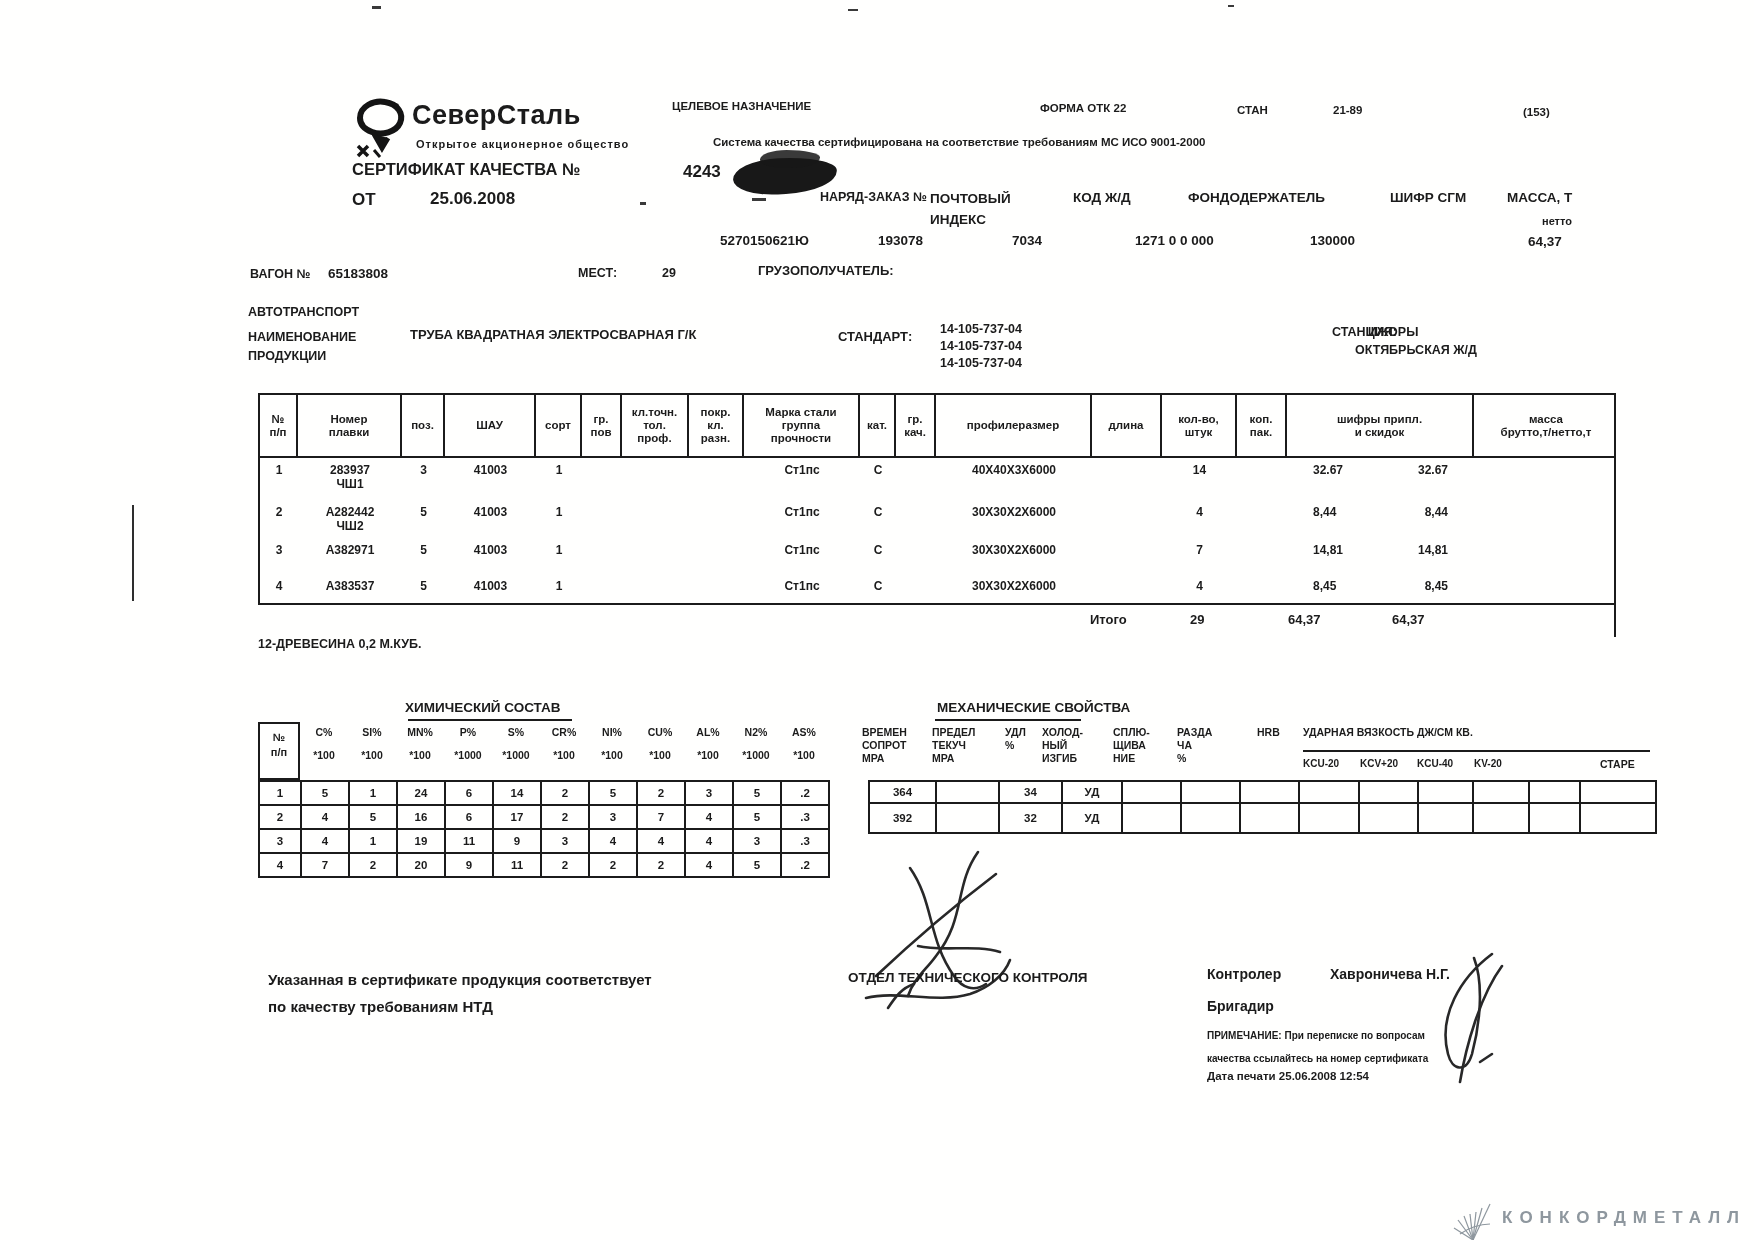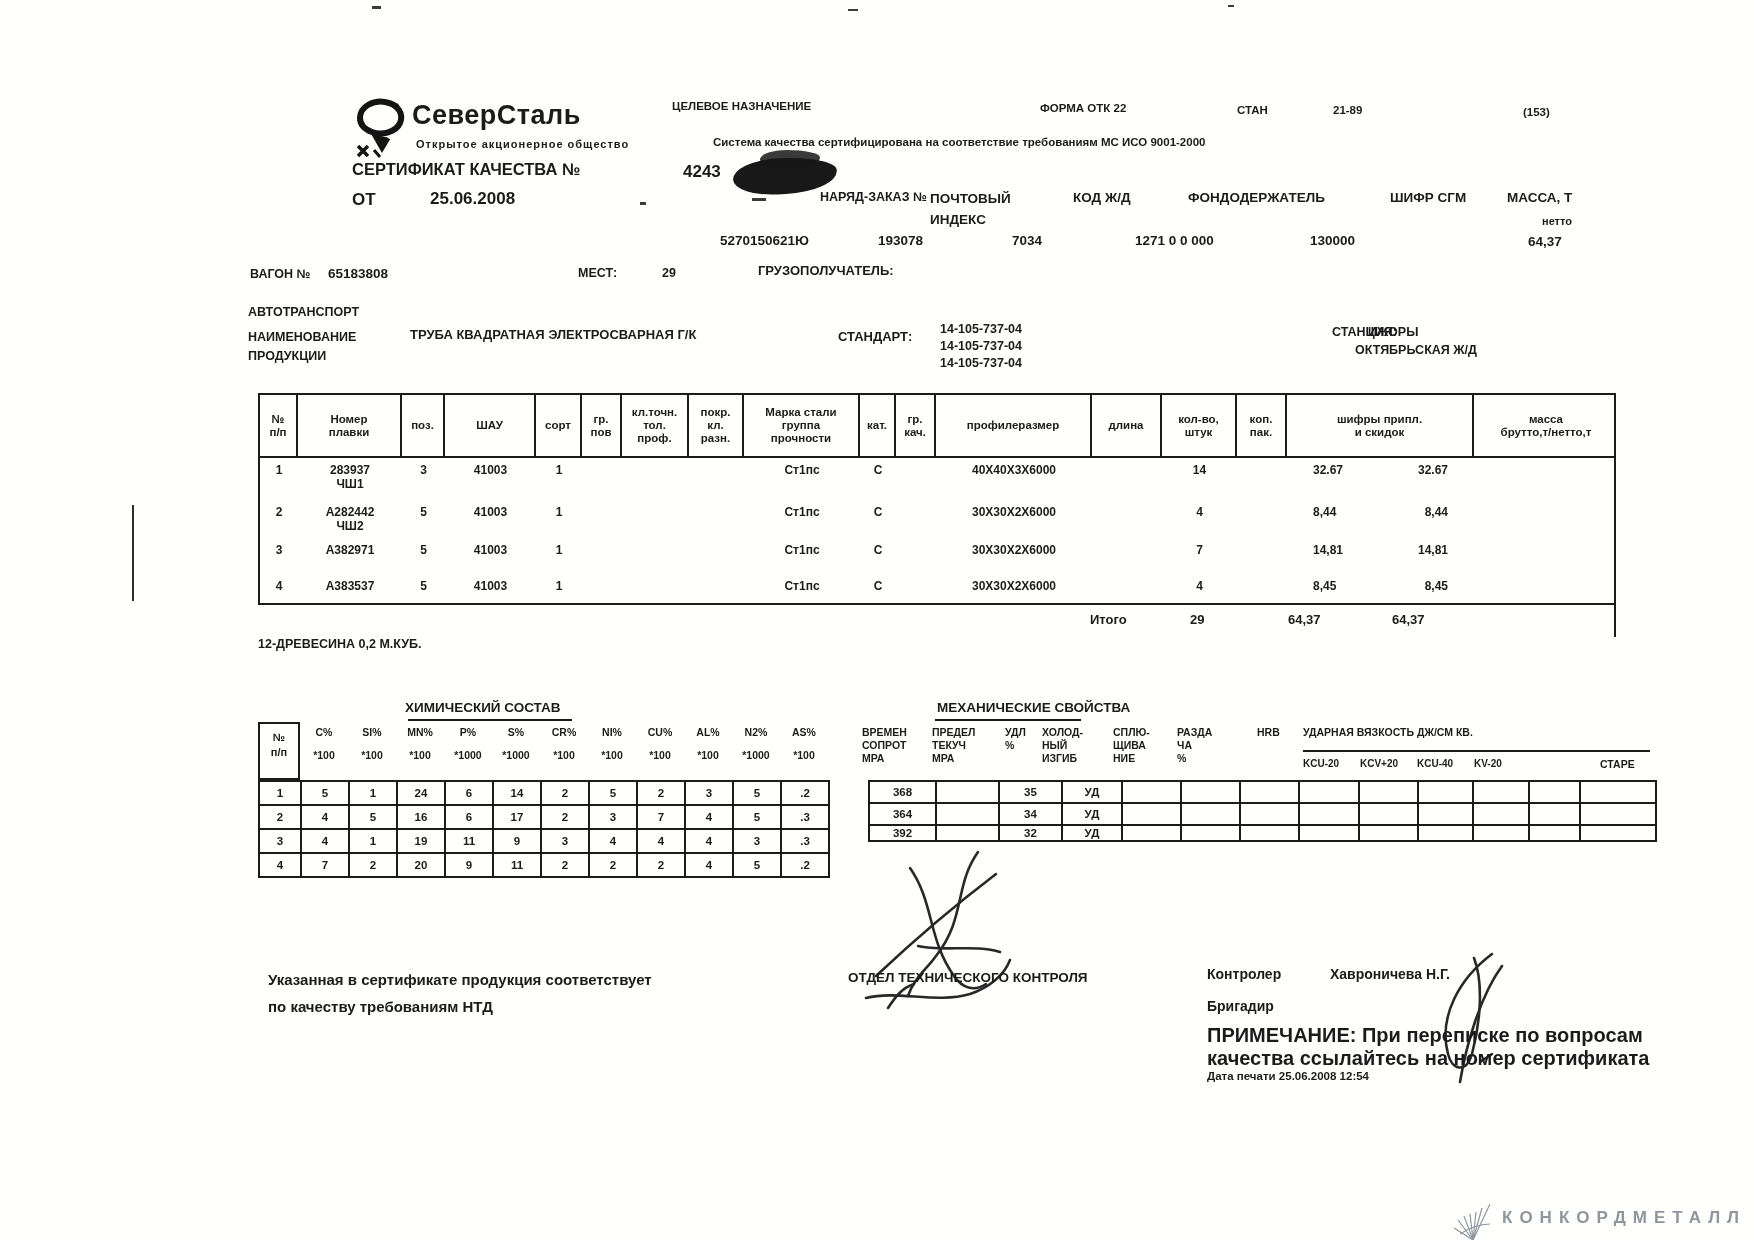--- a/index.html
+++ b/index.html
@@ -444,53 +444,38 @@
         <col style="width:60px">
       <col style="width:59px">
         <col style="width:55px">
         <col style="width:56px">
         <col style="width:51px">
       <col style="width:76px">
     </colgroup>
     <tbody>
 
 
-        <tr style="height:22px;">
-          <td>368</td>
-          <td></td>
-          <td>35</td>
-          <td>УД</td>
-          <td></td>
-          <td></td>
-          <td></td>
-          <td></td>
-          <td></td>
-          <td></td>
-          <td></td>
-          <td></td>
-          <td></td>
-        </tr>
 
         <tr style="height:22px;">
           <td>364</td>
           <td></td>
           <td>34</td>
           <td>УД</td>
           <td></td>
           <td></td>
           <td></td>
           <td></td>
           <td></td>
           <td></td>
           <td></td>
           <td></td>
           <td></td>
         </tr>
 
-        <tr style="height:16px;">
+        <tr style="height:30px;">
           <td>392</td>
           <td></td>
           <td>32</td>
           <td>УД</td>
           <td></td>
           <td></td>
           <td></td>
           <td></td>
           <td></td>
           <td></td>
@@ -523,21 +508,21 @@
       </g>
     </svg>
   </span>
 
   <div class="t pre" style="left:268px;top:966px;font-size:15px;line-height:27px;white-space:pre-line;">Указанная в сертификате продукция соответствует
 по качеству требованиям НТД</div>
   <div class="t" style="left:848px;top:970px;font-size:13.5px;">ОТДЕЛ ТЕХНИЧЕСКОГО КОНТРОЛЯ</div>
   <div class="t" style="left:1207px;top:966px;font-size:14px;">Контролер</div>
   <div class="t" style="left:1330px;top:966px;font-size:14px;">Хавроничева Н.Г.</div>
   <div class="t" style="left:1207px;top:998px;font-size:14px;">Бригадир</div>
-  <div class="t pre" style="left:1207px;top:1024px;font-size:20px;line-height:23px;white-space:pre-line;">ПРИМЕЧАНИЕ: При переписке по вопросам
+  <div class="t pre" style="left:1207px;top:1024px;font-size:10px;line-height:23px;white-space:pre-line;">ПРИМЕЧАНИЕ: При переписке по вопросам
 качества ссылайтесь на номер сертификата</div>
   <div class="t" style="left:1207px;top:1070px;font-size:11.5px;">Дата печати 25.06.2008 12:54</div>
 
   <span class="abs" style="left:1450px;top:1200px;">
     <svg width="46" height="42" viewBox="0 0 46 42">
       <g fill="none" stroke="#8e979e" stroke-width="1.2">
         <path d="M23,40 L40,4"></path>
           <path d="M23,40 L32,8"></path>
           <path d="M23,40 L26,12"></path>
         <path d="M23,40 L20,14"></path>

